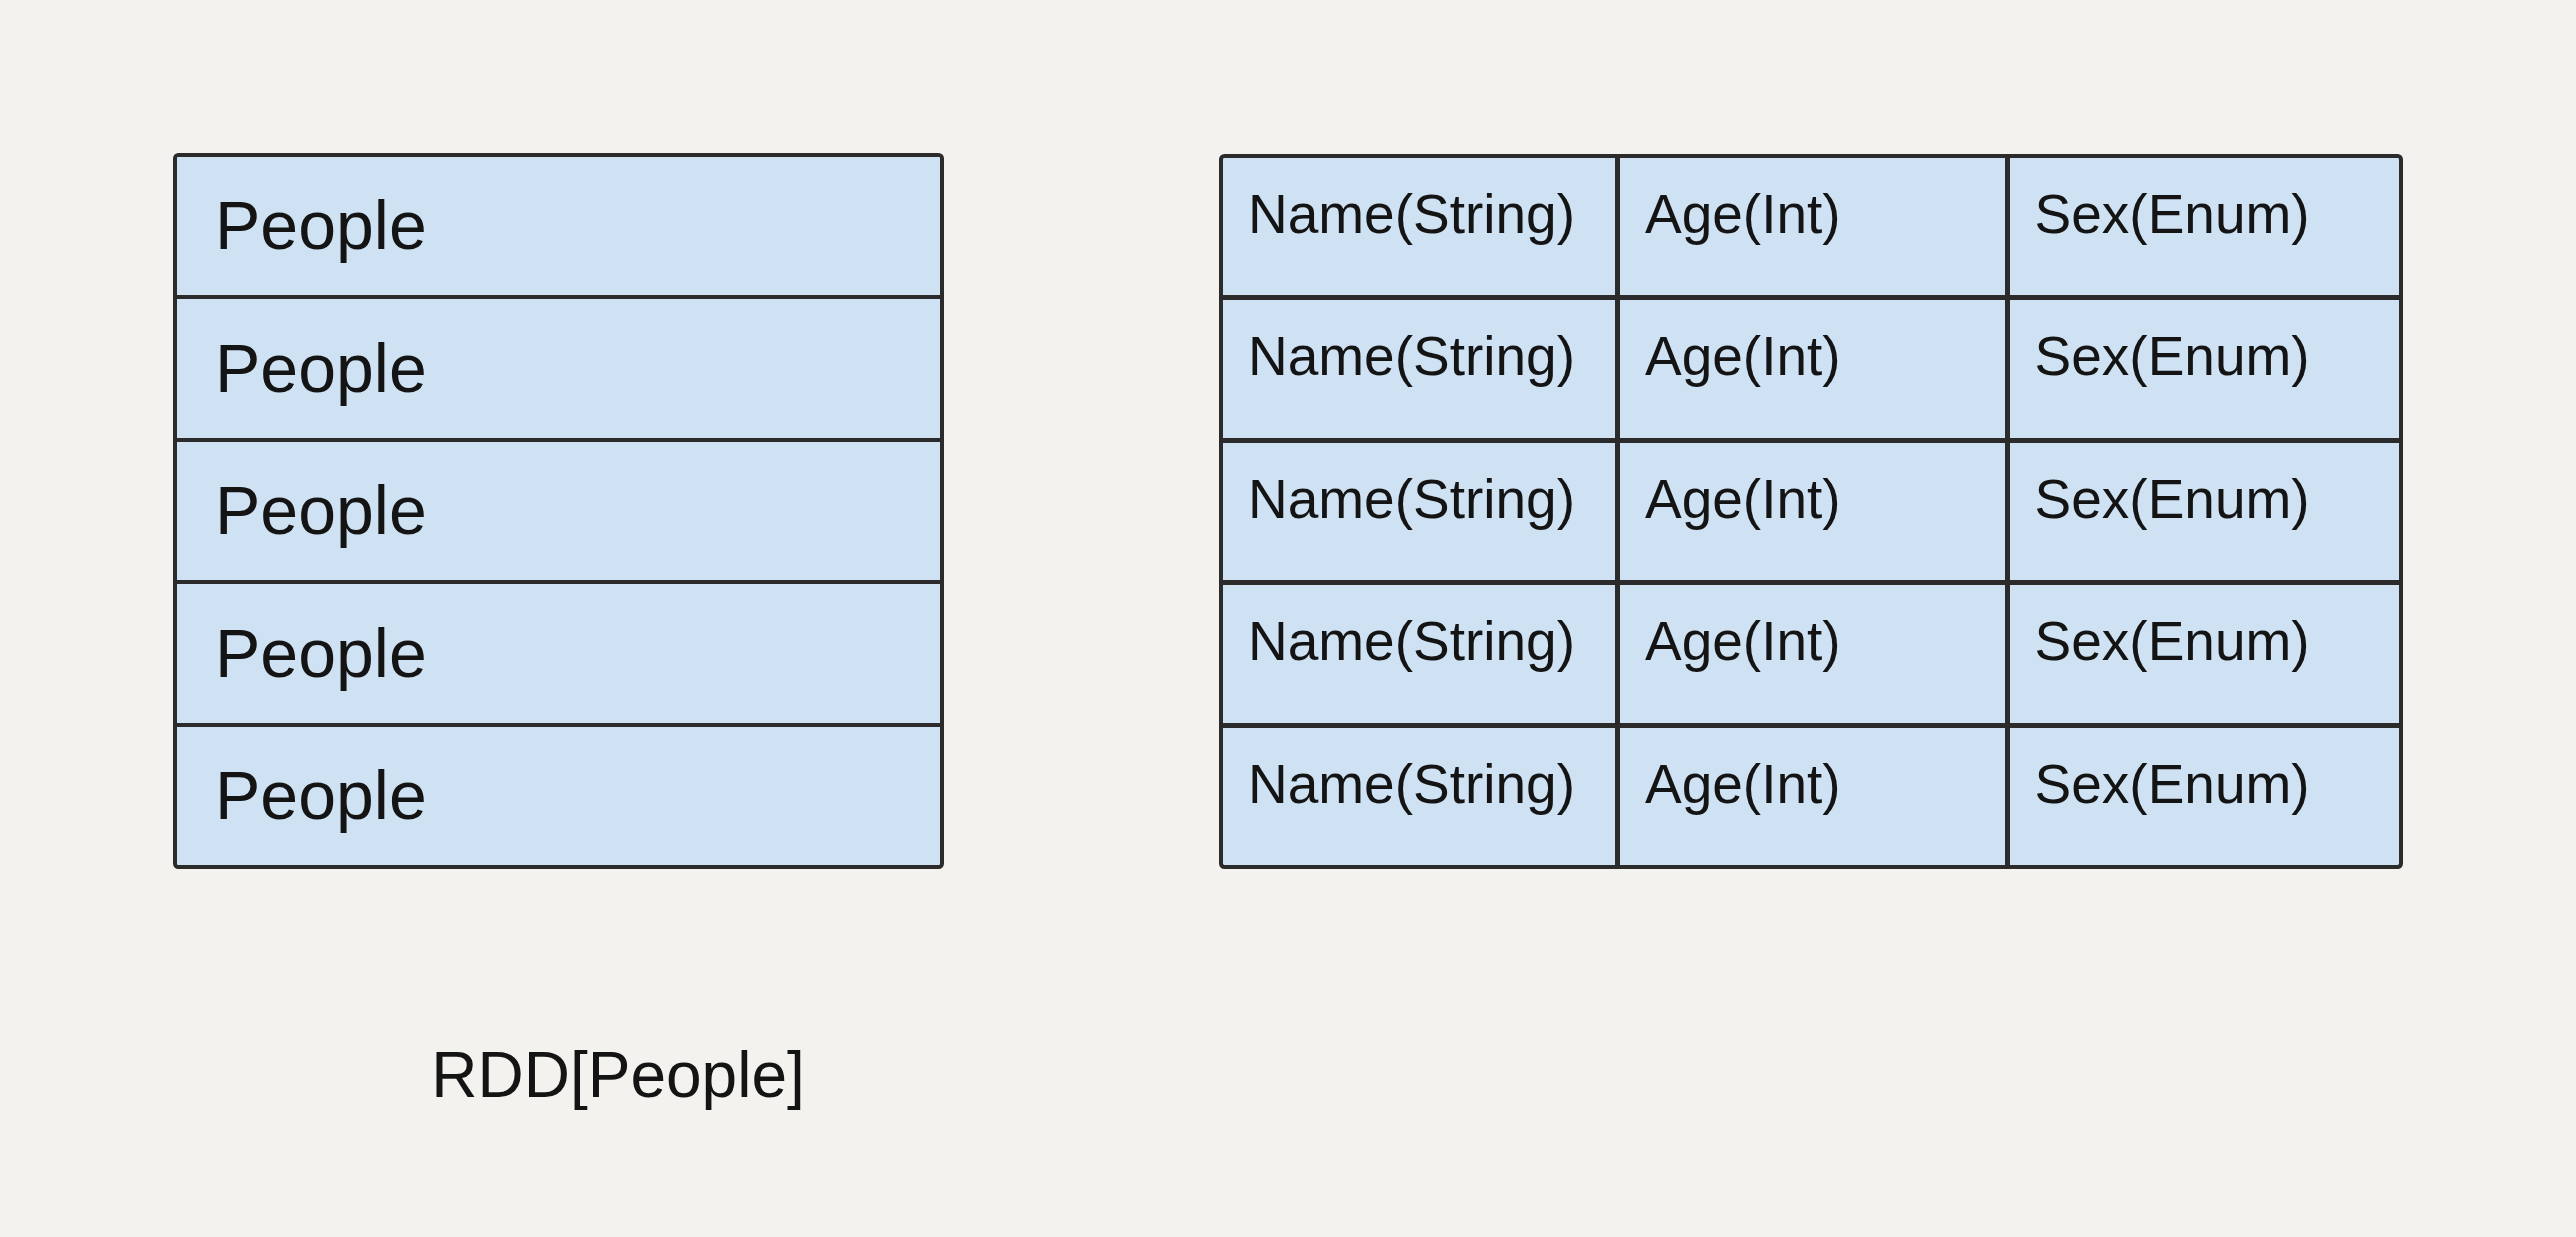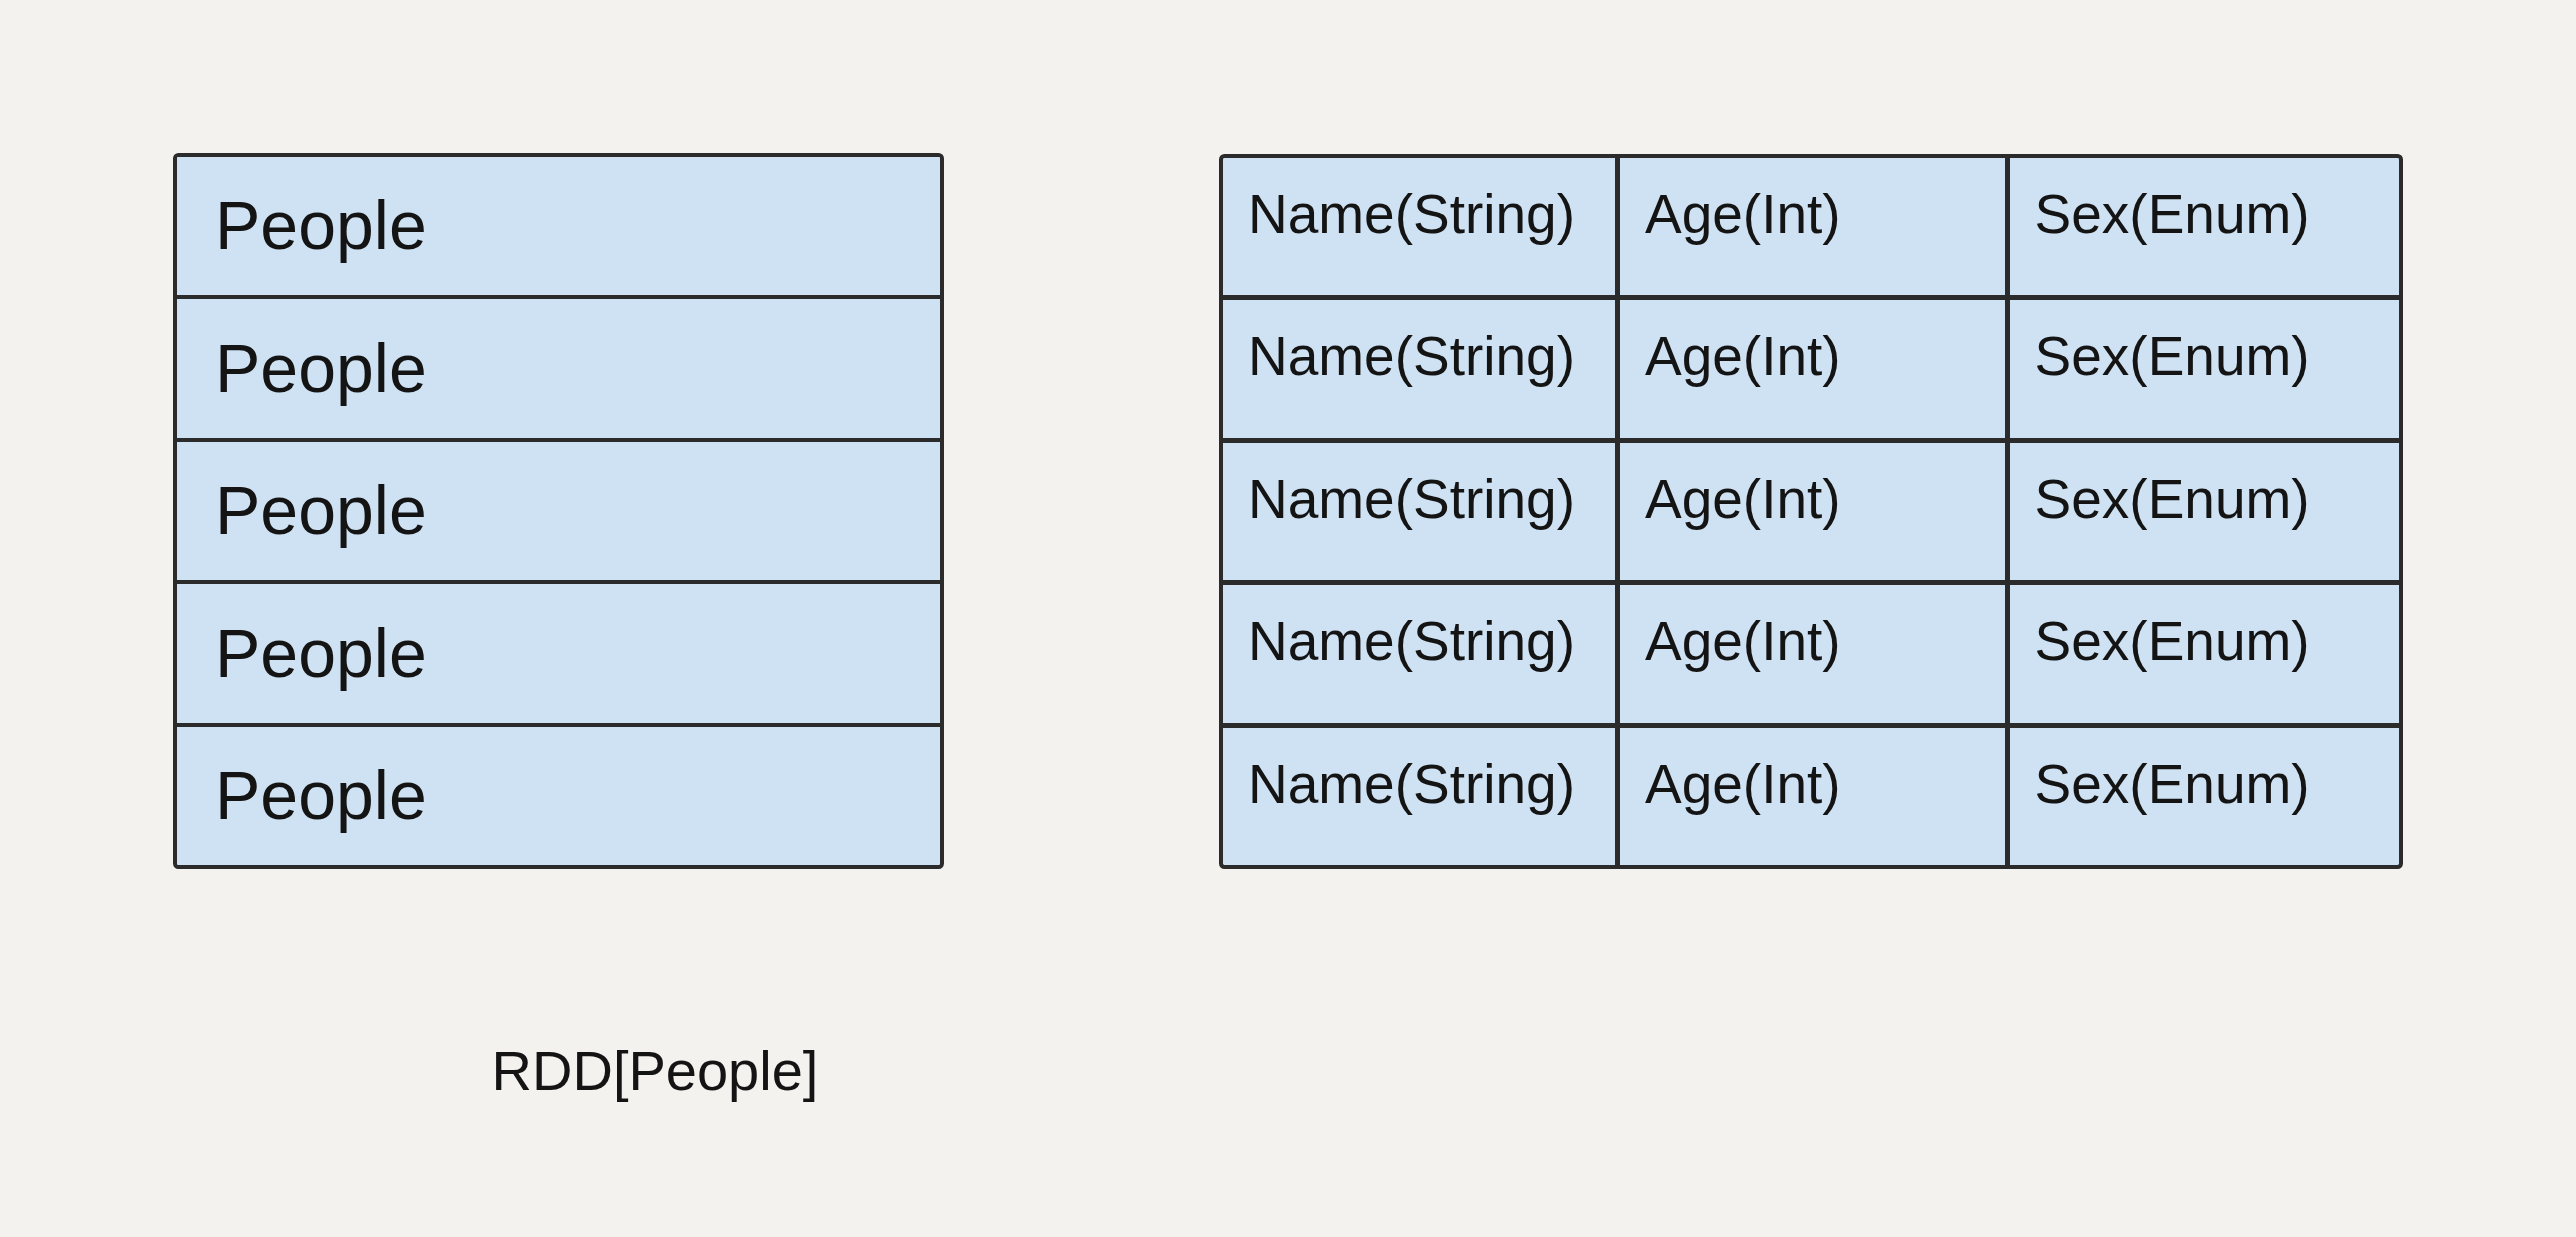--- a/index.html
+++ b/index.html
@@ -68,25 +68,24 @@
     color: var(--text);
     white-space: nowrap;
     overflow: hidden;
   }
 
   
   .caption {
     position: absolute;
     top: 1039px;
     transform: translateX(-50%);
-    font-size: 56px;
+    font-size: 64px;
     line-height: 1.15;
     color: var(--text);
     white-space: nowrap;
-    margin-left: 37px;
   }
   .caption-rdd { left: 618px; }
   .caption-ds  { left: 1805px; }
 </style>
 </head>
 <body>
 
 <div class="canvas">
 
   <div class="rdd-table">

